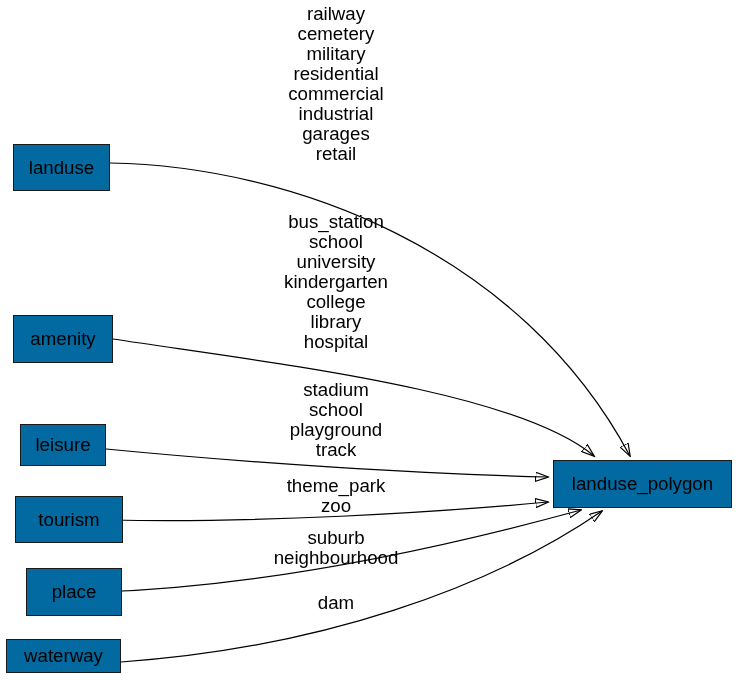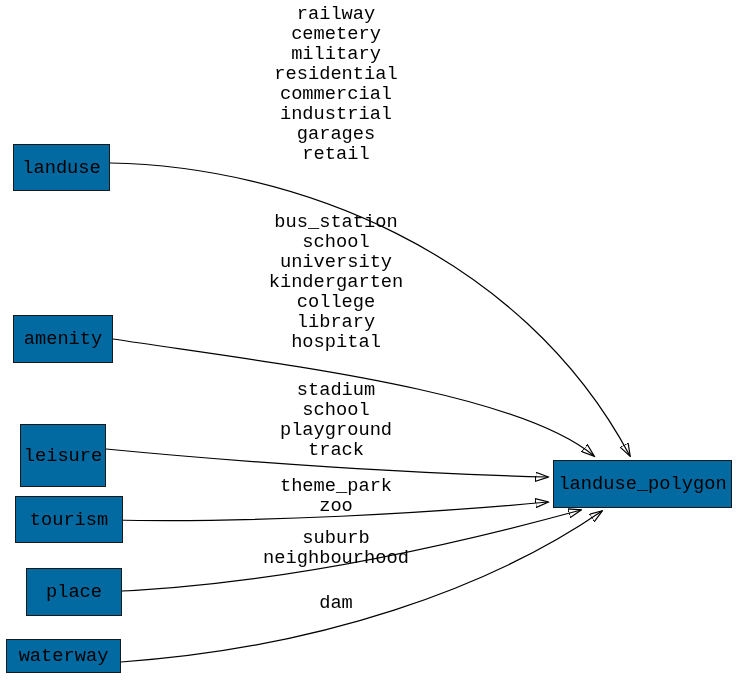--- a/index.html
+++ b/index.html
@@ -5,21 +5,21 @@
   html, body {
     margin: 0;
     padding: 0;
     background: #ffffff;
   }
   .canvas {
     position: relative;
     width: 739px;
     height: 693px;
     background: #ffffff;
-    font-family: Liberation Mono, monospace;
+    font-family: Liberation Sans, sans-serif;
     color: #000000;
     overflow: hidden;
   }
   .edges-svg {
     position: absolute;
     left: 0;
     top: 0;
     width: 739px;
     height: 693px;
   }
@@ -99,21 +99,21 @@
   <div class="edge-label" style="left:336px; top:593px;">dam</div>
 
   <div class="node" style="left:13px; top:144px; width:97px; height:47px;">
     <span>landuse</span>
   </div>
 
   <div class="node" style="left:13px; top:315px; width:100px; height:48px;align-items:center;">
     <span>amenity</span>
   </div>
 
-  <div class="node" style="left:20px; top:424px; width:86px; height:63px;">
+  <div class="node" style="left:20px; top:424px; width:86px; height:42px;">
     <span>leisure</span>
   </div>
 
   <div class="node" style="left:15px; top:496px; width:108px; height:47px;align-items:center;">
     <span>tourism</span>
   </div>
 
   <div class="node" style="left:26px; top:568px; width:96px; height:48px;">
     <span>place</span>
   </div>

